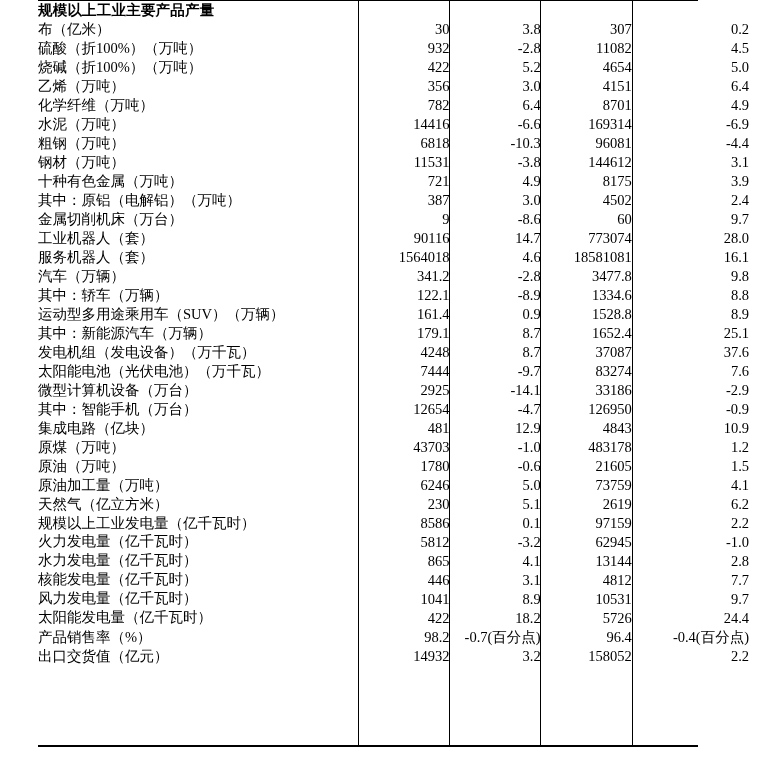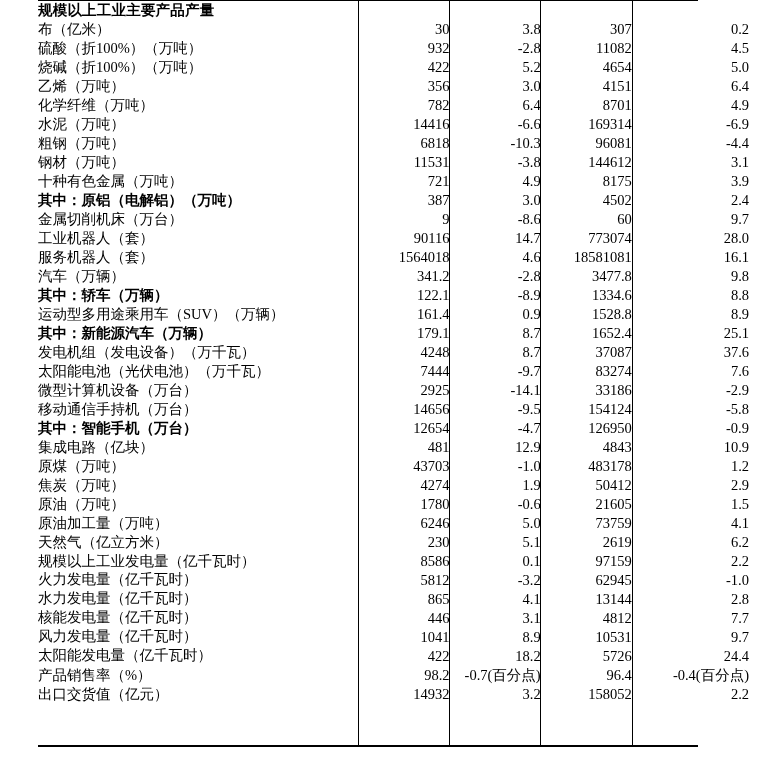--- a/index.html
+++ b/index.html
@@ -91,21 +91,21 @@
   td.num.last {
     padding-right: 18px;
   }
 
   .lvl-title {
     font-weight: bold;
     padding-left: 6px;
     letter-spacing: 0.2px;
   }
   .lvl-1 { padding-left: 26px; }
-  .lvl-2 { padding-left: 50px; font-weight: bold; }
+  .lvl-2 { padding-left: 50px; }
   .lvl-3 { padding-left: 98px; }
   .lvl-1b { padding-left: 30px; font-family: Liberation Mono, monospace; }
 </style>
 </head>
 <body>
 
 <div id="stat-table-wrap">
 
   <div class="rule-top"></div>
   <div class="vrule v1"></div>
@@ -264,27 +264,20 @@
           <td class="num last">7.6</td>
         </tr>
         <tr>
           <td class="label lvl-1">微型计算机设备（万台）</td>
           <td class="num">2925</td>
           <td class="num">-14.1</td>
           <td class="num">33186</td>
           <td class="num last">-2.9</td>
         </tr>
         <tr>
-          <td class="label lvl-1">移动通信手持机（万台）</td>
-          <td class="num">14656</td>
-          <td class="num">-9.5</td>
-          <td class="num">154124</td>
-          <td class="num last">-5.8</td>
-        </tr>
-        <tr>
           <td class="label lvl-2">其中：智能手机（万台）</td>
           <td class="num">12654</td>
           <td class="num">-4.7</td>
           <td class="num">126950</td>
           <td class="num last">-0.9</td>
         </tr>
         <tr>
           <td class="label lvl-1">集成电路（亿块）</td>
           <td class="num">481</td>
           <td class="num">12.9</td>
@@ -292,27 +285,20 @@
           <td class="num last">10.9</td>
         </tr>
         <tr>
           <td class="label lvl-1">原煤（万吨）</td>
           <td class="num">43703</td>
           <td class="num">-1.0</td>
           <td class="num">483178</td>
           <td class="num last">1.2</td>
         </tr>
         <tr>
-          <td class="label lvl-1">焦炭（万吨）</td>
-          <td class="num">4274</td>
-          <td class="num">1.9</td>
-          <td class="num">50412</td>
-          <td class="num last">2.9</td>
-        </tr>
-        <tr>
           <td class="label lvl-1">原油（万吨）</td>
           <td class="num">1780</td>
           <td class="num">-0.6</td>
           <td class="num">21605</td>
           <td class="num last">1.5</td>
         </tr>
         <tr>
           <td class="label lvl-1">原油加工量（万吨）</td>
           <td class="num">6246</td>
           <td class="num">5.0</td>

